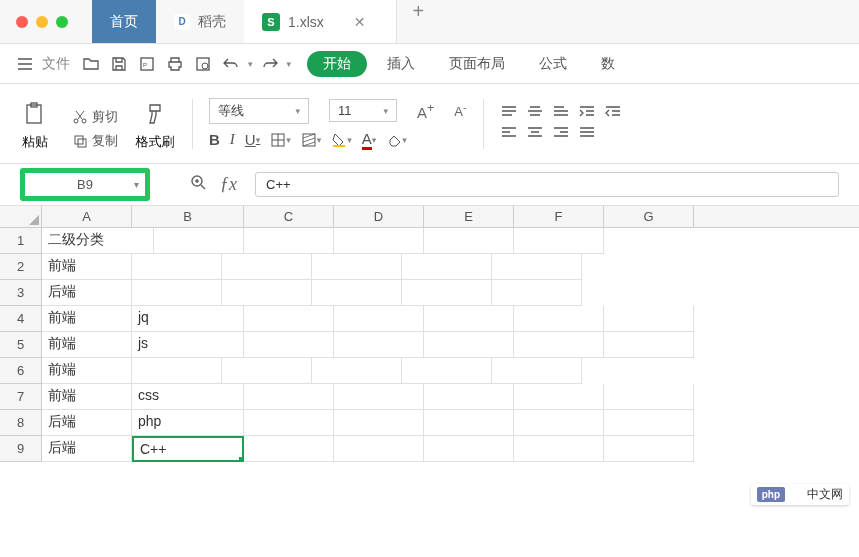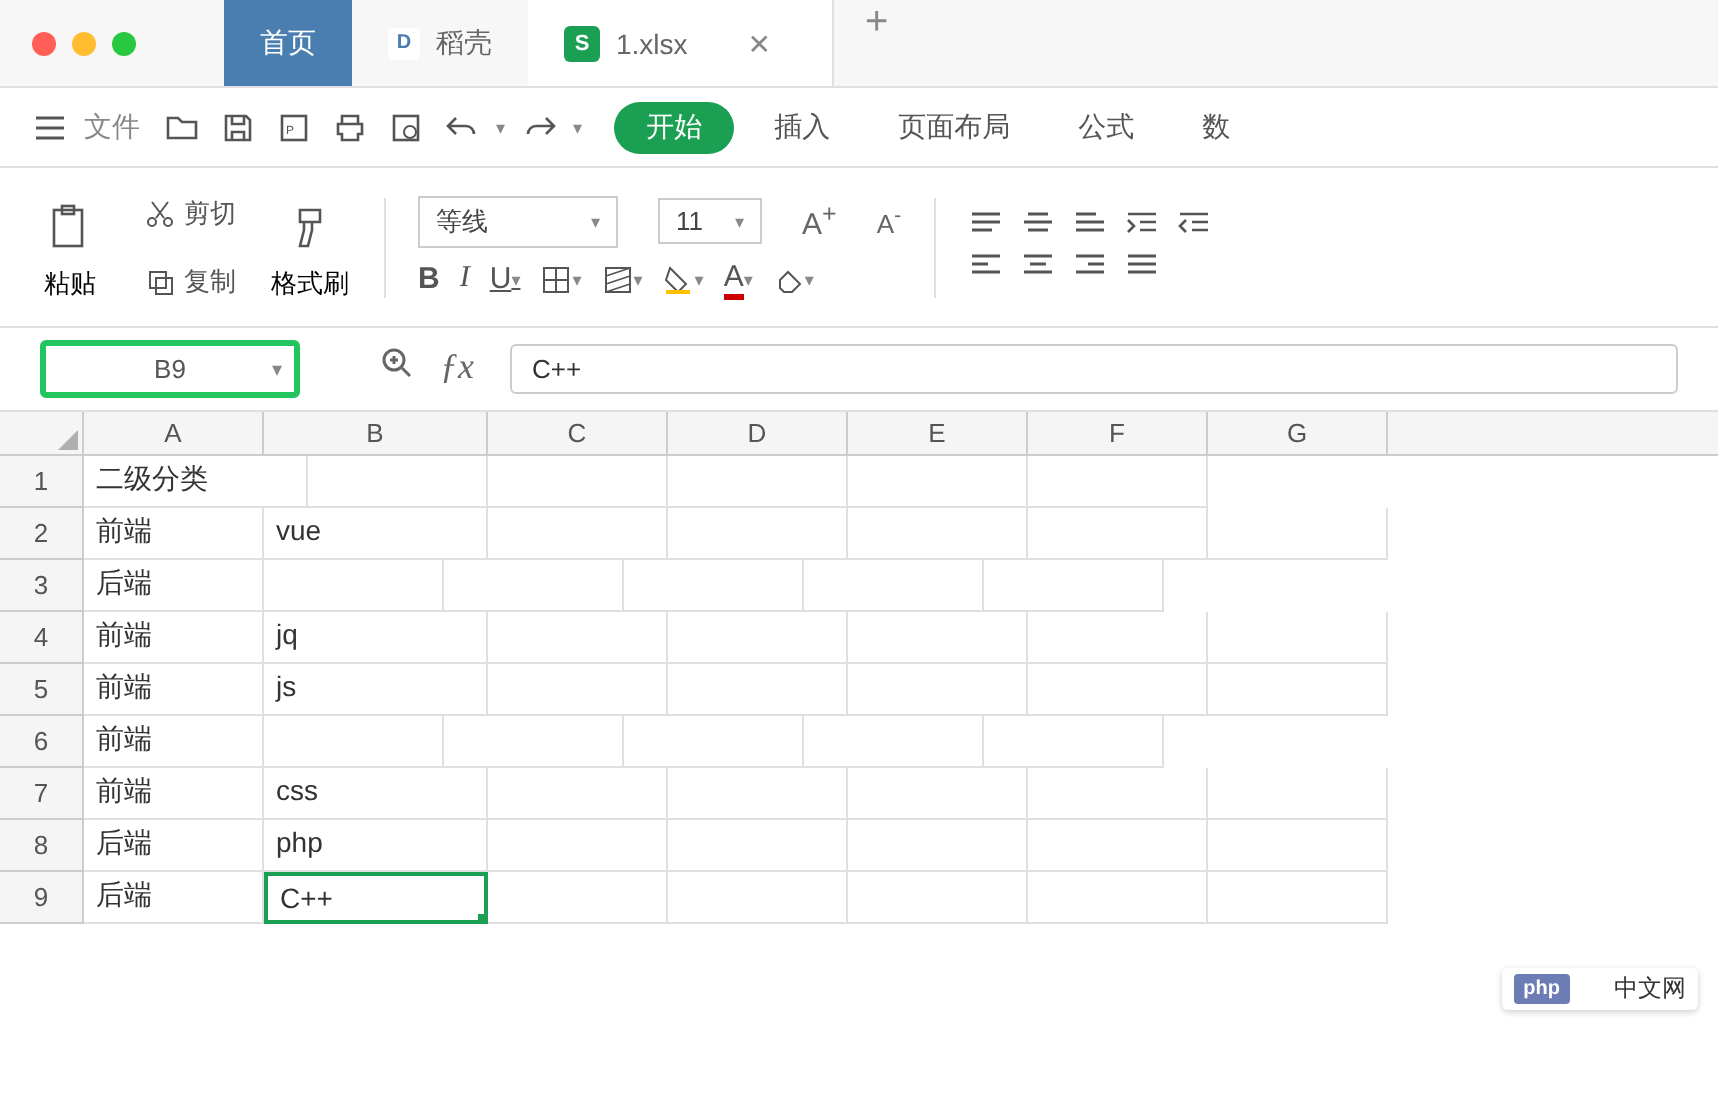--- a/index.html
+++ b/index.html
@@ -5,21 +5,21 @@
     * { margin: 0; padding: 0; box-sizing: border-box; }
     body { font-family: -apple-system, "PingFang SC", "Microsoft YaHei", sans-serif; font-size: 13px; background: #fff; overflow: hidden; width: 859px; height: 557px; position: relative; }
     
     
     .titlebar { height: 44px; background: #f7f7f7; display: flex; align-items: center; border-bottom: 1px solid #e0e0e0; position: relative; }
     .traffic-lights { display: flex; gap: 8px; padding: 0 16px; }
     .traffic-light { width: 12px; height: 12px; border-radius: 50%; }
     .traffic-red { background: #ff5f57; }
     .traffic-yellow { background: #febc2e; }
     .traffic-green { background: #28c840; }
-    .tabs { display: flex; height: 100%; margin-left: 28px; }
+    .tabs { display: flex; height: 100%; margin-left: 8px; }
     .tab { display: flex; align-items: center; gap: 8px; padding: 0 18px; color: #666; font-size: 14px; cursor: pointer; }
     .tab-home { background: #4a7db0; color: #fff; }
     .tab-active { background: #fff; border-right: 1px solid #e0e0e0; }
     .tab-icon-docer { width: 16px; height: 16px; background: #fff; border-radius: 3px; display: flex; align-items: center; justify-content: center; color: #4a7db0; font-size: 10px; font-weight: bold; }
     .tab-icon-xlsx { width: 18px; height: 18px; background: #1ba053; border-radius: 3px; display: flex; align-items: center; justify-content: center; color: #fff; font-size: 11px; font-weight: bold; }
     .tab-actions { display: flex; gap: 10px; margin-left: auto; margin-right: 8px; color: #888; }
     .tab-close, .tab-window { cursor: pointer; padding: 2px 4px; }
     .new-tab { padding: 0 16px; font-size: 20px; color: #888; cursor: pointer; }
     
     
@@ -33,32 +33,32 @@
     
     .toolbar { height: 80px; display: flex; align-items: center; padding: 0 14px; border-bottom: 1px solid #e0e0e0; gap: 12px; }
     .tool-group { display: flex; flex-direction: column; gap: 2px; align-items: center; }
     .tool-group-row { display: flex; gap: 20px; align-items: center; justify-content: space-between; }
     .tool-btn { display: flex; align-items: center; gap: 4px; color: #555; cursor: pointer; font-size: 13px; padding: 2px 4px; }
     .tool-btn svg { width: 16px; height: 16px; }
     .tool-big-btn { display: flex; flex-direction: column; align-items: center; gap: 2px; color: #555; cursor: pointer; padding: 4px 8px; }
     .tool-big-btn svg { width: 26px; height: 26px; }
     .tool-sep { width: 1px; height: 50px; background: #e0e0e0; margin: 0 4px; }
     .font-select { border: 1px solid #ccc; padding: 3px 8px; width: 100px; font-size: 13px; color: #444; display: flex; justify-content: space-between; align-items: center; cursor: pointer; }
-    .size-select { border: 1px solid #ccc; padding: 3px 8px; width: 52px; font-size: 13px; color: #444; display: flex; justify-content: space-between; align-items: center; cursor: pointer; }
+    .size-select { border: 1px solid #ccc; padding: 3px 8px; width: 68px; font-size: 13px; color: #444; display: flex; justify-content: space-between; align-items: center; cursor: pointer; }
     .format-row { display: flex; gap: 10px; align-items: center; margin-top: 4px; }
     .format-btn { color: #555; cursor: pointer; font-size: 15px; display: flex; align-items: center; }
     .format-btn svg { width: 16px; height: 16px; }
     .align-group { display: flex; flex-direction: column; gap: 4px; }
     .align-row { display: flex; gap: 8px; }
     .align-btn { cursor: pointer; color: #555; }
     .align-btn svg { width: 18px; height: 14px; }
     
     
     .formula-bar { height: 42px; display: flex; align-items: center; padding: 8px 20px; gap: 10px; border-bottom: 1px solid #e0e0e0; }
-    .cell-ref { border: 3px solid #22c55e; border-radius: 3px; padding: 4px 10px; width: 130px; text-align: center; color: #555; display: flex; justify-content: center; align-items: center; position: relative; }
+    .cell-ref { border: 5px solid #22c55e; border-radius: 3px; padding: 4px 10px; width: 130px; text-align: center; color: #555; display: flex; justify-content: center; align-items: center; position: relative; }
     .cell-ref-arrow { position: absolute; right: 6px; color: #888; font-size: 10px; }
     .fx-icons { display: flex; gap: 12px; color: #666; margin-left: 30px; }
     .fx-icon { cursor: pointer; font-style: italic; font-family: Liberation Serif, serif; }
     .formula-input { flex: 1; border: 1px solid #ccc; border-radius: 3px; padding: 4px 10px; color: #333; margin-left: 8px; }
     
     
     .spreadsheet { display: flex; flex-direction: column; }
     .col-headers { display: flex; height: 22px; background: #f5f5f5; border-bottom: 1px solid #ccc; }
     .corner { width: 42px; background: #f5f5f5; border-right: 1px solid #ccc; position: relative; }
     .corner::after { content: ""; position: absolute; right: 2px; bottom: 2px; border-left: 10px solid transparent; border-bottom: 10px solid #b0b0b0; }
@@ -166,21 +166,21 @@
 <div class="toolbar">
   <div class="tool-group">
     <div class="tool-big-btn">
       <svg viewBox="0 0 26 26">
           <rect x="5" y="4" width="14" height="18" fill="none" stroke="#555" stroke-width="1.3"></rect>
           <rect x="9" y="2" width="6" height="4" fill="none" stroke="#555" stroke-width="1.3"></rect>
         </svg>
     </div>
     <span style="display:flex;align-items:center;gap:2px;">粘贴</span>
   </div>
-  <div class="tool-group" style="height:56px;justify-content:space-between;">
+  <div class="tool-group" style="height:56px;justify-content:flex-end;">
     <div class="tool-btn">
       <svg viewBox="0 0 16 16">
           <circle cx="4" cy="12" r="2" fill="none" stroke="currentColor"></circle>
           <circle cx="12" cy="12" r="2" fill="none" stroke="currentColor"></circle>
           <path d="M6 10L12 2M10 10L4 2" stroke="currentColor"></path>
         </svg>
       <span>剪切</span>
     </div>
     <div class="tool-btn">
       <svg viewBox="0 0 16 16">
@@ -321,21 +321,20 @@
         <div class="cell col-b">二级分类</div>
         <div class="cell"></div>
         <div class="cell"></div>
         <div class="cell"></div>
         <div class="cell"></div>
         <div class="cell"></div>
       </div>
       <div class="grid-row">
         <div class="row-header">2</div>
         <div class="cell">前端</div>
-        <div class="cell col-b">vue</div>
         <div class="cell"></div>
         <div class="cell"></div>
         <div class="cell"></div>
         <div class="cell"></div>
         <div class="cell"></div>
       </div>
       <div class="grid-row">
         <div class="row-header">3</div>
         <div class="cell">后端</div>
         <div class="cell"></div>

